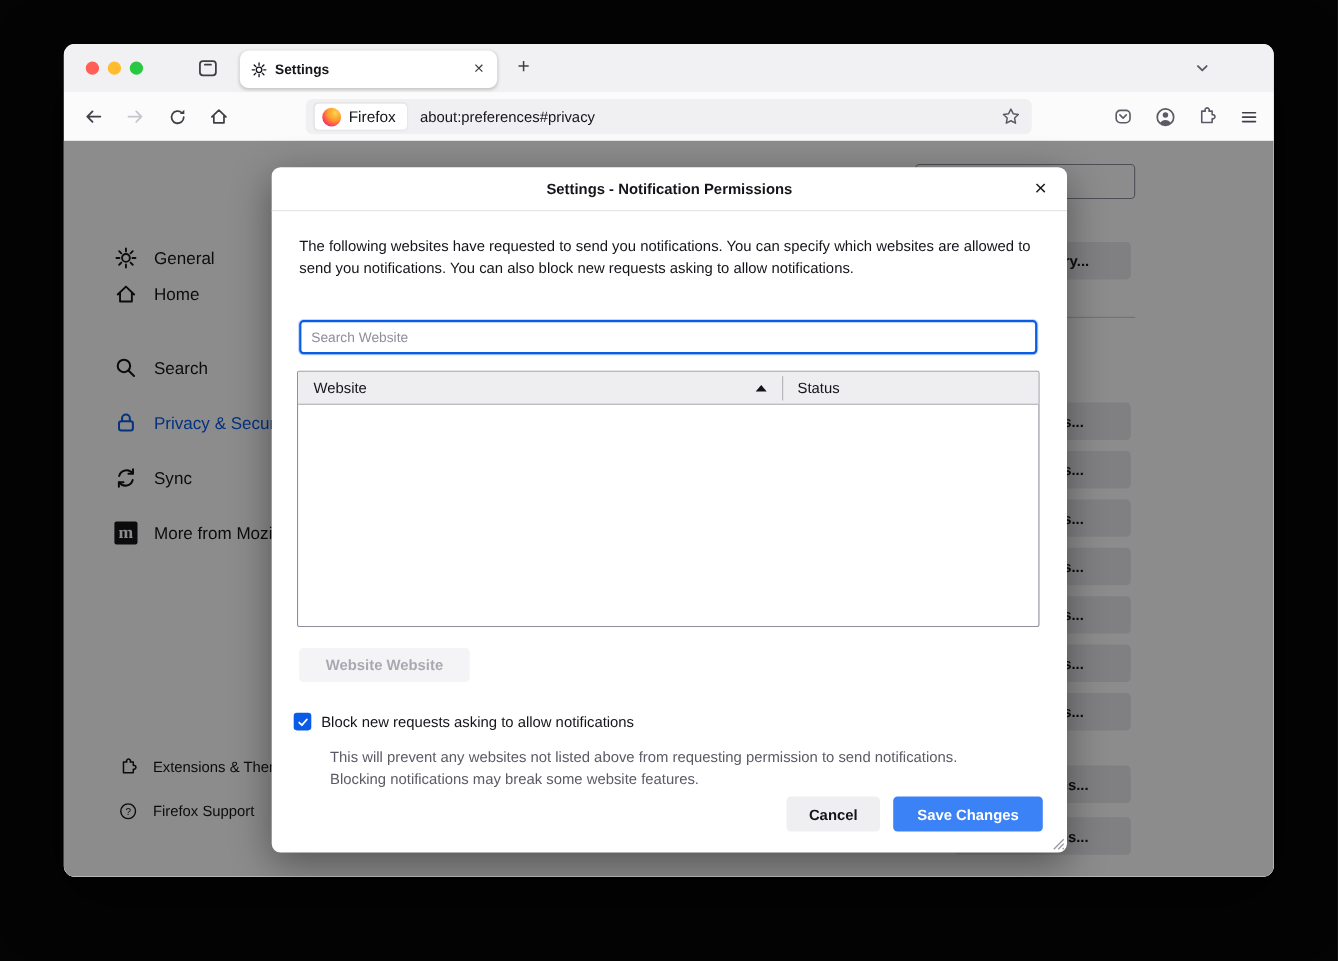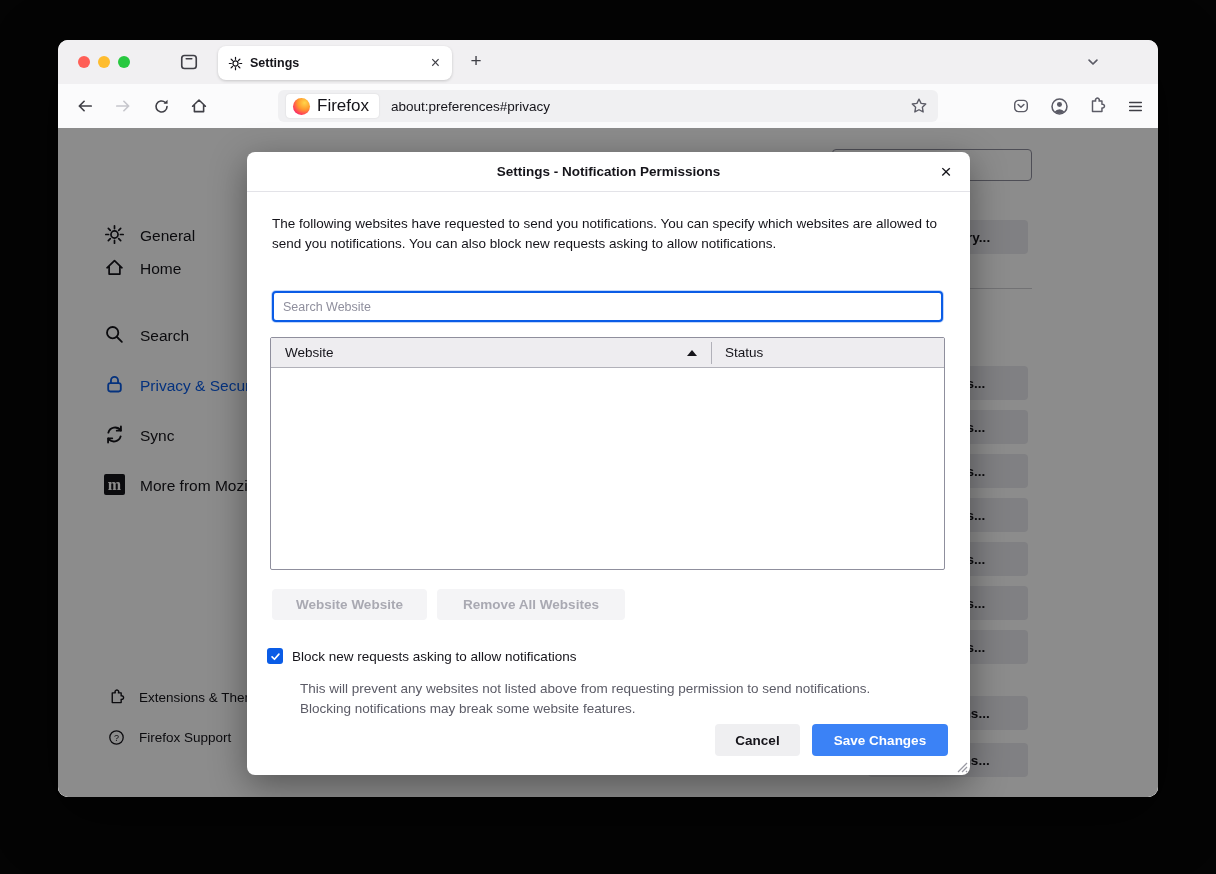--- a/index.html
+++ b/index.html
@@ -29,21 +29,21 @@
   
   .navbar { position:relative; height:44px; background:#fbfbfc; display:flex; align-items:center; }
   .nav-btn { position:absolute; top:11px; width:22px; height:22px; display:flex; align-items:center; justify-content:center; }
   .b-back{left:16px;} .b-fwd{left:54px;} .b-reload{left:92px;} .b-home{left:130px;}
   .urlbar { position:absolute; left:220px; top:6px; width:660px; height:32px; background:#f0f0f2;
             border-radius:6px; display:flex; align-items:center; padding:0 8px; }
   .urlchip { display:flex; align-items:center; gap:7px; background:#fff; border-radius:4px;
              height:24px; padding:0 10px 0 7px; box-shadow:0 0 2px rgba(0,0,0,.12); }
   .fxlogo { width:17px; height:17px; border-radius:50%;
             background:radial-gradient(circle at 68% 28%, #ffd54a 0%, #ff9a2e 40%, #ff3b5c 72%, #b5007f 100%); }
-  .urlchip-label { font-size:17px; color:#15141a; }
+  .urlchip-label { font-size:14px; color:#15141a; }
   .url-text { font-size:13.5px; color:#15141a; margin-left:12px; flex:1; }
   .url-star { width:18px; height:18px; margin-right:2px; }
   .nav-right { position:absolute; top:11px; display:flex; align-items:center; justify-content:center; width:22px; height:22px; }
   .b-pocket{left:952px;} .b-account{left:990px;} .b-ext{left:1028px;} .b-menu{left:1066px;}
 
   
   .content { position:relative; height:669px; background:#fff; }
 
   
   .page { position:absolute; inset:0; background:#fff; }
@@ -314,21 +314,20 @@
               <span class="sort-arrow"></span>
             </div>
             <div class="th-sep"></div>
             <div class="th-status">Status</div>
           </div>
           <div class="tbl-body"></div>
         </div>
 
         <div class="dlg-removes">
           <button class="btn-disabled btn-rm" disabled="">Website Website</button>
-          <button class="btn-disabled btn-rma" disabled="">Remove All Websites</button>
         </div>
 
         <div class="dlg-checkrow">
           <span class="checkbox">
             <svg width="11" height="11" viewBox="0 0 16 16">
                 <polyline points="3,8.5 6.5,12 13,4.5" fill="none" stroke="#fff" stroke-width="2.4" stroke-linecap="round" stroke-linejoin="round"></polyline>
               </svg>
           </span>
           <span class="check-label">Block new requests asking to allow notifications</span>
         </div>

